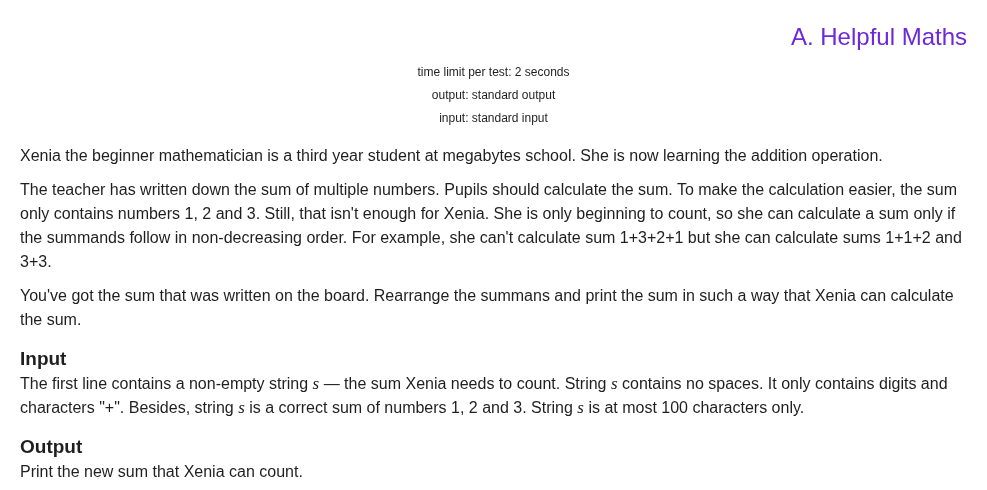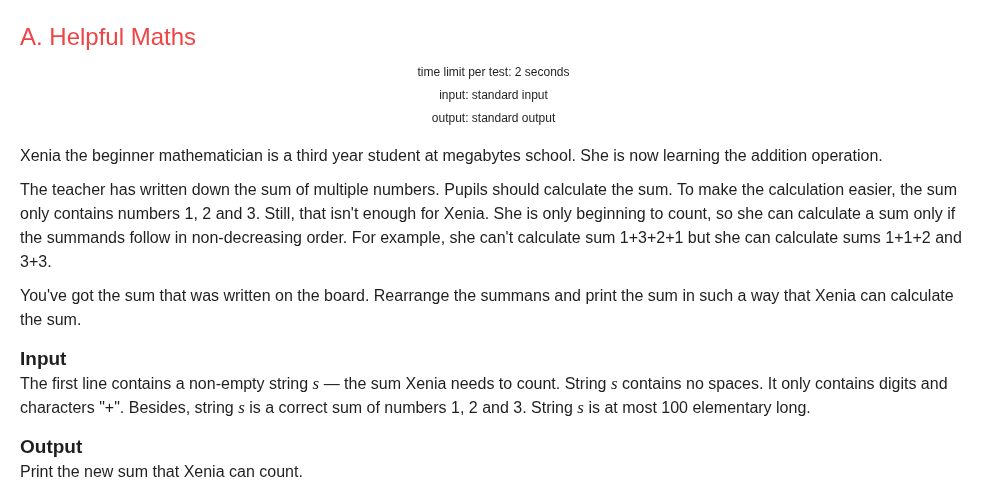--- a/index.html
+++ b/index.html
@@ -13,24 +13,24 @@
     overflow: hidden;
     font-family: "Liberation Sans", "DejaVu Sans", sans-serif;
     color: #1f1f1f;
   }
   .problem {
     padding: 8px 20px 0 20px;
   }
   .title {
     font-size: 24px;
     font-weight: 400;
-    text-align: left;
+    text-align: right;
     margin: 14px 0 10px 0;
     line-height: 29px;
-    color: #ef4444;
+    color: #6d28d9;
   }
   .meta {
     text-align: center;
     font-size: 12px;
     line-height: 23px;
   }
   .statement {
     margin-top: 14px;
   }
   .statement p,
@@ -53,34 +53,34 @@
 </style>
 </head>
 <body>
 
 <div class="problem">
 
   <div class="header">
     <h1 class="title">A. Helpful Maths</h1>
     <div class="meta">
       <div class="meta-line">time limit per test: 2 seconds</div>
+      <div class="meta-line">output: standard output</div>
       <div class="meta-line">input: standard input</div>
-      <div class="meta-line">output: standard output</div>
     </div>
   </div>
 
   <div class="statement">
     <p>Xenia the beginner mathematician is a third year student at megabytes school. She is now learning the addition operation.</p>
     <p>The teacher has written down the sum of multiple numbers. Pupils should calculate the sum. To make the calculation easier, the sum only contains numbers 1, 2 and 3. Still, that isn't enough for Xenia. She is only beginning to count, so she can calculate a sum only if the summands follow in non-decreasing order. For example, she can't calculate sum 1+3+2+1 but she can calculate sums 1+1+2 and 3+3.</p>
     <p>You've got the sum that was written on the board. Rearrange the summans and print the sum in such a way that Xenia can calculate the sum.</p>
   </div>
 
   <div class="section">
     <div class="section-title">Input</div>
-    <p><span>The first line contains a non-empty string </span><i class="var">s</i><span> — the sum Xenia needs to count. String </span><i class="var">s</i><span> contains no spaces. It only contains digits and characters "+". Besides, string </span><i class="var">s</i><span> is a correct sum of numbers 1, 2 and 3. String </span><i class="var">s</i><span> is at most 100 elementary long.</span></p>
+    <p><span>The first line contains a non-empty string </span><i class="var">s</i><span> — the sum Xenia needs to count. String </span><i class="var">s</i><span> contains no spaces. It only contains digits and characters "+". Besides, string </span><i class="var">s</i><span> is a correct sum of numbers 1, 2 and 3. String </span><i class="var">s</i><span> is at most 100 characters only.</span></p>
   </div>
 
   <div class="section">
     <div class="section-title">Output</div>
     <p>Print the new sum that Xenia can count.</p>
   </div>
 
 </div>
 
 </body></html>

